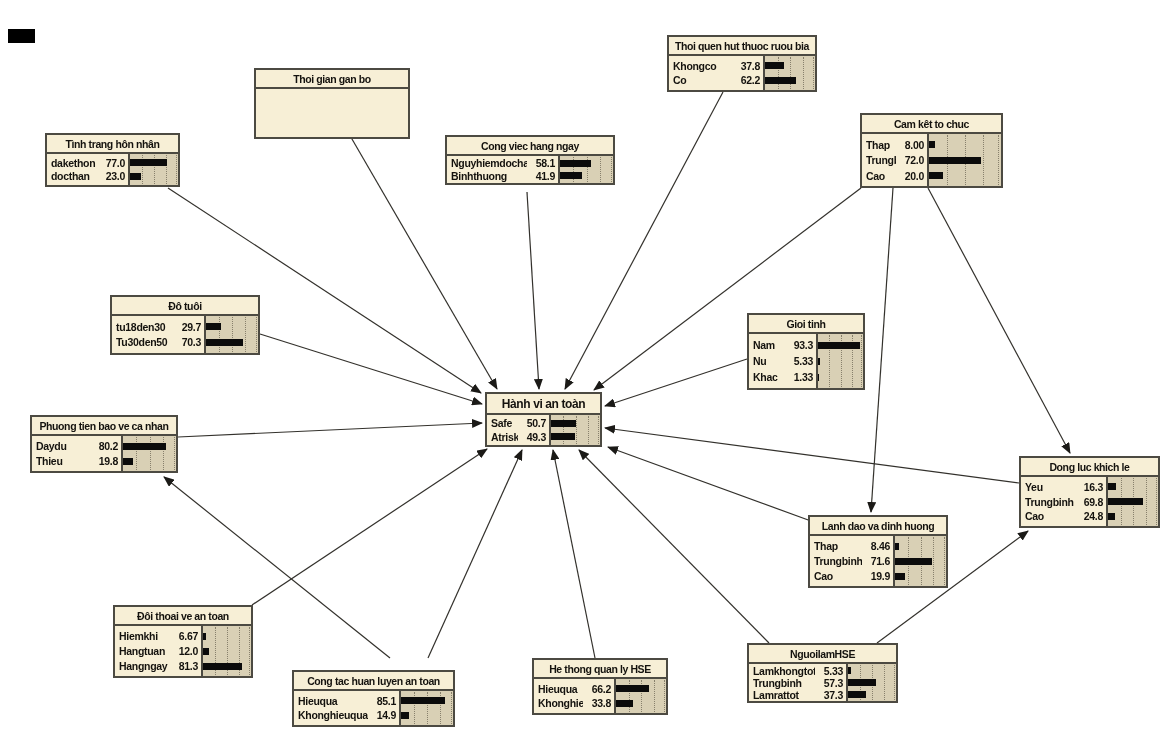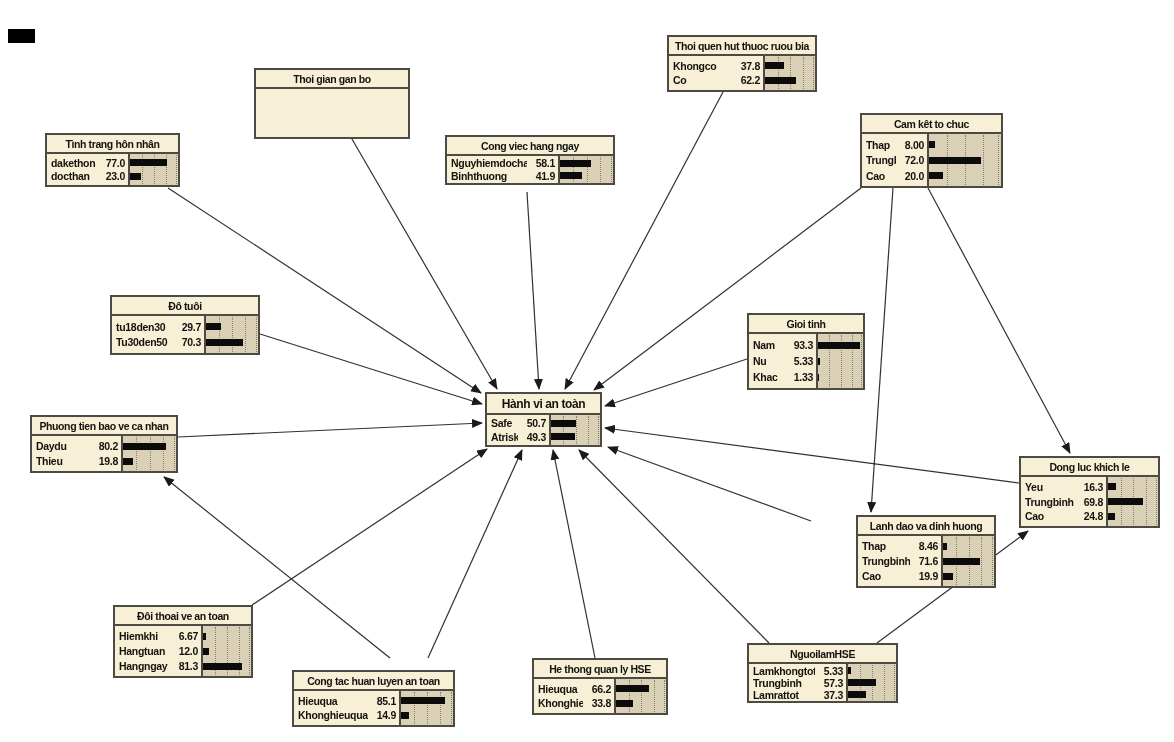--- a/index.html
+++ b/index.html
@@ -318,21 +318,21 @@
             </div>
             <div class="bar-row">
               <div class="bar" style="width: 69.8%;"></div>
             </div>
             <div class="bar-row">
               <div class="bar" style="width: 13.9%;"></div>
             </div>
           </div>
         </div>
       </div>
-      <div class="node" style="left: 808px; top: 515px; width: 140px; height: 73px; margin-left: 48px;">
+      <div class="node" style="left: 808px; top: 515px; width: 140px; height: 73px;">
         <div class="node-title">Lanh dao va dinh huong</div>
         <div class="node-body">
           <div class="labels">
             <div class="state-row">
               <span class="state-name">Thap</span>
               <span class="state-val">8.46</span>
             </div>
             <div class="state-row">
               <span class="state-name">Trungbinh</span>
               <span class="state-val">71.6</span>

